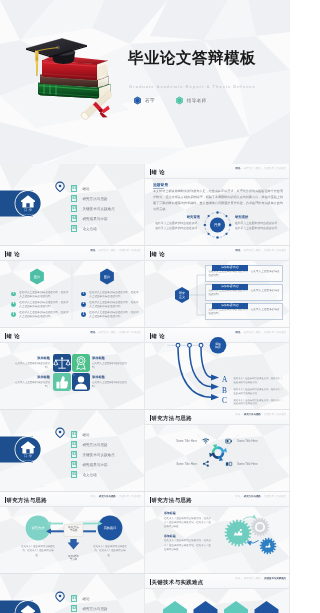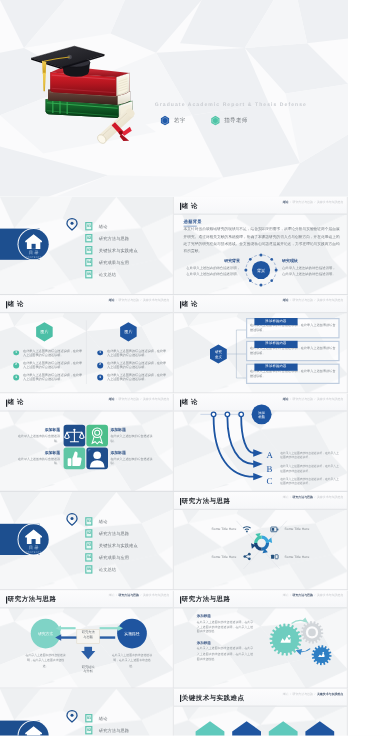--- a/index.html
+++ b/index.html
@@ -219,20 +219,21 @@
         <path d="M26,48.5 L62,38.5 L87,45.5 L51,56.2 Z" fill="none" stroke="#0a0a0e" stroke-width=".4"></path>
         <circle cx="58" cy="47.5" r="1.9" fill="#4a4a52"></circle>
         <path d="M58,47.5 Q47,48.6 36.4,51" stroke="#cba429" stroke-width=".9" fill="none"></path>
         <path d="M35,50.6 L38.6,51.6 L38.1,61.4 L35.6,61.4 Z" fill="url(#gTas)"></path>
         <path d="M35.7,60.6 L38.2,60.6 L37.4,76 L36.3,76 Z" fill="url(#gTas)"></path>
         <path d="M36.1,61 L37.4,61 L36.9,75.4 L36.5,75.4 Z" fill="#eecb4f"></path>
       </g>
     </svg>
 
     <div class="hero-title">
+      <span class="l2">毕业论文答辩模板</span>
     </div>
     <div class="hero-sub">Graduate Academic Report &amp; Thesis Defense</div>
     <div class="hero-badges">
         <div class="badge">
           <svg class="hex" viewBox="0 0 20 20">
             <polygon points="10,1.2 17.6,5.6 17.6,14.4 10,18.8 2.4,14.4 2.4,5.6" fill="#1e58a8"></polygon>
             <polygon points="10,4 15.2,7 15.2,13 10,16 4.8,13 4.8,7" fill="none" stroke="#ffffff" stroke-width="1" opacity=".55"></polygon>
           </svg>
           <span class="tx">若宇</span>
         </div>

